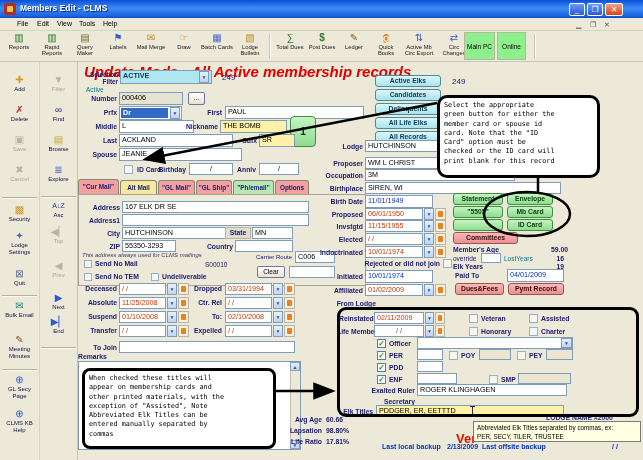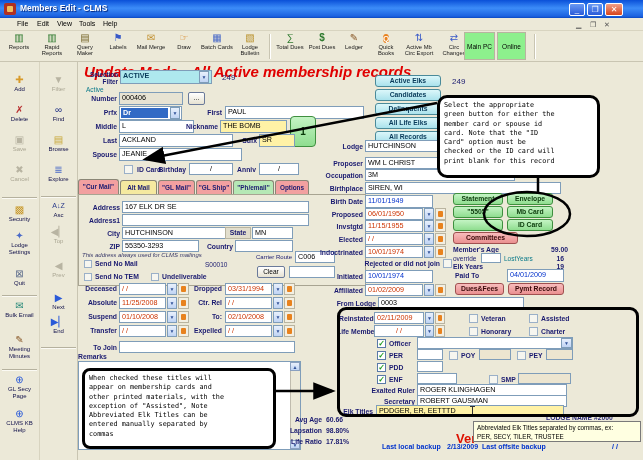--- a/index.html
+++ b/index.html
@@ -323,21 +323,21 @@
   <div class="groupbox" style="left:78px;top:194px;width:288px;height:92px"></div>
   <div class="lbl" style="left:84px;top:204px;width:36px">Address</div>
   <div class="in" style="left:122px;top:201px;width:187px">167 ELK DR SE</div>
   <div class="lbl" style="left:82px;top:217px;width:38px">Address1</div>
   <div class="in" style="left:122px;top:214px;width:187px"></div>
   <div class="lbl" style="left:94px;top:230px;width:26px">City</div>
   <div class="in" style="left:122px;top:227px;width:111px">HUTCHINSON</div>
   <div class="statebox" style="left:225px;top:227px;width:26px">State</div>
   <div class="in" style="left:252px;top:227px;width:41px">MN</div>
   <div class="lbl" style="left:94px;top:243px;width:26px">ZIP</div>
-  <div class="in" style="left:122px;top:240px;width:77px">55350-3293</div>
+  <div class="in" style="left:122px;top:240px;width:54px">55350-3293</div>
   <div class="lbl" style="left:199px;top:243px;width:34px">Country</div>
   <div class="in" style="left:235px;top:240px;width:58px"></div>
   <div class="note" style="left:82px;top:252px">This address always used for CLMS mailings</div>
   <div class="cb off" style="left:84px;top:260px;width:8px;height:8px">✓</div>
   <div class="lbl lft" style="left:95px;top:260px">Send No Mail</div>
   <div class="small" style="left:205px;top:261px">S00010</div>
   <div class="small" style="left:256px;top:254px;font-size:6px">Carrier Route</div>
   <div class="in" style="left:295px;top:251px;width:40px">C006</div>
   <div class="cb off" style="left:84px;top:273px;width:8px;height:8px">✓</div>
   <div class="lbl lft" style="left:95px;top:273px">Send No TEM</div>
@@ -419,21 +419,20 @@
 
   <div class="lbl" style="left:320px;top:273px;width:43px">Initiated</div>
   <div class="in blue" style="left:365px;top:270px;width:68px;height:13px">10/01/1974</div>
 
   <div class="lbl" style="left:318px;top:287px;width:45px">Affiliated</div>
   <div class="in red" style="left:365px;top:284px;width:58px">01/02/2009</div>
   <div class="drop" style="left:424px;top:284px">▼</div>
   <div class="cal" style="left:435px;top:284px"></div>
 
   <div class="lbl" style="left:329px;top:300px;width:47px">From Lodge</div>
-  <div class="in" style="left:378px;top:297px;width:146px">0003</div>
 
   <div class="gbtn" style="left:453px;top:193px;width:50px">Statement</div>
   <div class="gbtn" style="left:507px;top:193px;width:46px">Envelope</div>
   <div class="gbtn" style="left:453px;top:206px;width:50px">"5505"</div>
   <div class="gbtn" style="left:507px;top:206px;width:46px">Mb Card</div>
   <div class="gbtn" style="left:453px;top:219px;width:50px"></div>
   <div class="gbtn" style="left:507px;top:219px;width:46px">ID Card</div>
   <div class="pbtn" style="left:453px;top:232px;width:65px">Committees</div>
 
   <div class="lbl lft" style="left:453px;top:246px">Member's Age</div>
@@ -491,21 +490,20 @@
   <div class="cb" style="left:377px;top:375px">✓</div>
   <div class="lbl lft" style="left:389px;top:376px">ENF</div>
   <div class="in" style="left:417px;top:373px;width:40px;height:11px"></div>
   <div class="cb off" style="left:489px;top:375px">✓</div>
   <div class="lbl lft" style="left:501px;top:376px">SMP</div>
   <div class="in tan" style="left:518px;top:373px;width:53px;height:11px"></div>
 
   <div class="lbl" style="left:343px;top:387px;width:72px">Exalted Ruler</div>
   <div class="in" style="left:417px;top:384px;width:150px">ROGER KLINGHAGEN</div>
   <div class="lbl" style="left:343px;top:398px;width:72px">Secretary</div>
-  <div class="in" style="left:417px;top:395px;width:150px">ROBERT GAUSMAN</div>
   <div class="lbl" style="left:338px;top:408px;width:35px">Elk Titles</div>
   <div class="in yellow" style="left:376px;top:405px;width:188px">PDDGER, ER, EETTTD</div>
   <div class="ibe am ibeam" style="left:472px;top:406px"></div>
 
   <div class="lbl lft" style="left:546px;top:414px;color:#2a2a7a">LODGE NAME #2000</div>
   <div class="lbl" style="left:283px;top:416px;width:39px">Avg Age</div>
   <div class="lbl lft" style="left:326px;top:416px">60.66</div>
   <div class="lbl" style="left:283px;top:427px;width:39px">Lapsation</div>
   <div class="lbl lft" style="left:326px;top:427px">98.80%</div>
   <div class="lbl" style="left:283px;top:438px;width:39px">Life Ratio</div>

